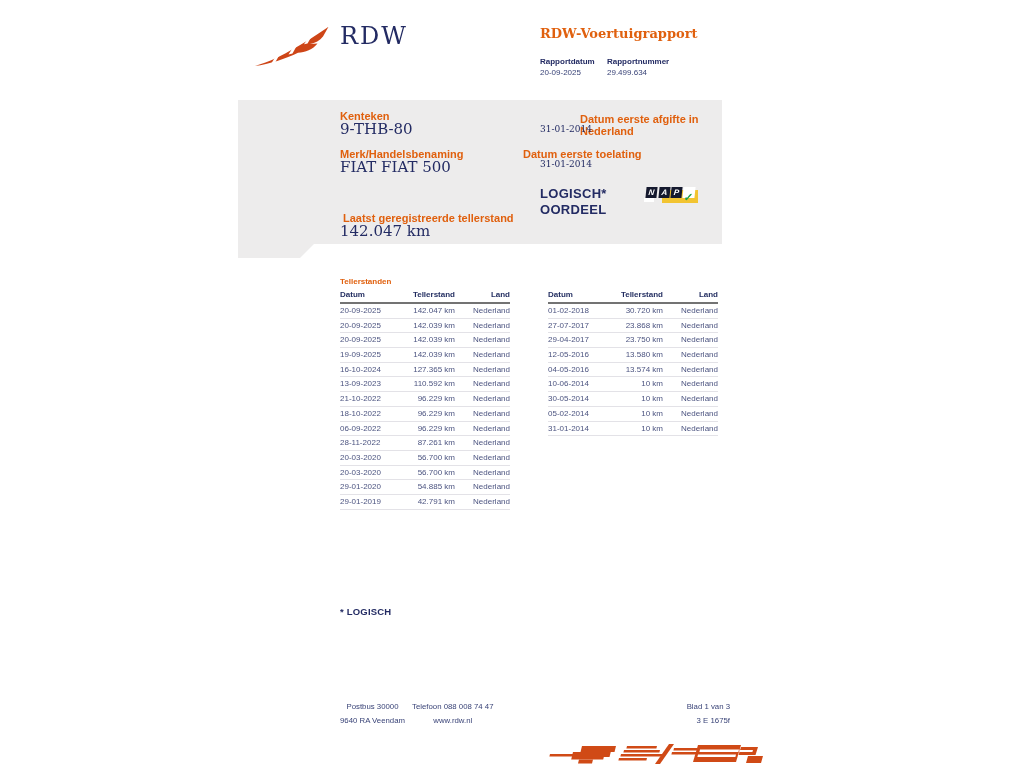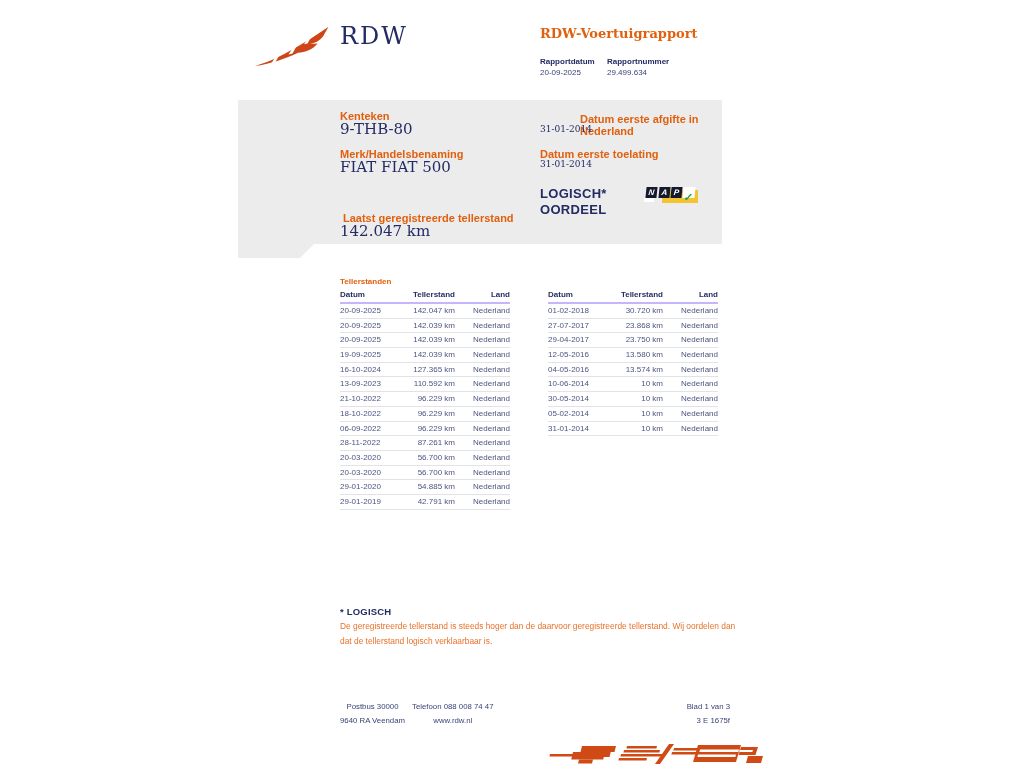--- a/index.html
+++ b/index.html
@@ -37,21 +37,21 @@
   .nap-n{left:0;} .nap-a{left:12.5px;} .nap-p{left:25px;}
   .nap-checkbox{position:absolute;left:37px;top:1px;width:12px;height:11px;background:#ffffff;
                 transform:skewX(-6deg);text-align:center;}
   .nap-check{color:#1FA04A;font-size:11px;font-weight:bold;line-height:11px;}
   .nap-sliver{position:absolute;left:-2px;top:12px;width:10px;height:4px;background:#ffffff;}
 
   
   .tbl-title{position:absolute;left:340px;top:277px;font-size:8px;font-weight:bold;color:#E0600E;}
   .tbl{position:absolute;top:290px;width:170px;font-size:8px;}
   .tbl-left{left:340px;} .tbl-right{left:548px;}
-  .thead{display:flex;border-bottom:2px solid #c4b5fd;padding-bottom:2px;height:10px;}
+  .thead{display:flex;border-bottom:2px solid #737373;padding-bottom:2px;height:10px;}
   .thead span{font-weight:bold;color:#1F2A5E;line-height:10px;}
   .c0{width:55px;text-align:left;} .c1{width:60px;text-align:right;} .c2{width:55px;text-align:right;}
   .trow{display:flex;height:13.7px;line-height:13.7px;border-bottom:1px solid #E3E2E7;color:#4C5480;}
 
   
   .note-title{position:absolute;left:340px;top:606px;font-size:9.5px;font-weight:bold;
               color:#232B63;letter-spacing:.2px;}
   .note-text{position:absolute;left:340px;top:619px;width:398px;font-size:8.4px;
              line-height:15px;color:#E8722B;}
 
@@ -87,21 +87,21 @@
   <div class="panel">
     <div class="f-label" style="left:102px;top:10px;">Kenteken</div>
     <div class="f-value big" style="left:102px;top:20px;">9-THB-80</div>
     <div class="f-label" style="left:102px;top:48px;">Merk/Handelsbenaming</div>
     <div class="f-value big" style="left:102px;top:58px;">FIAT FIAT 500</div>
     <div class="f-label" style="left:105px;top:112px;">Laatst geregistreerde tellerstand</div>
     <div class="f-value big" style="left:102px;top:122px;">142.047 km</div>
 
     <div class="f-label" style="left:302px;top:13px;padding-left:40px;">Datum eerste afgifte in Nederland</div>
     <div class="f-value small" style="left:302px;top:24px;">31-01-2014</div>
-    <div class="f-label" style="left:302px;top:48px;">Datum eerste toelating</div>
+    <div class="f-label" style="left:285px;top:48px;">Datum eerste toelating</div>
     <div class="f-value small" style="left:302px;top:59px;">31-01-2014</div>
 
     <div class="oordeel">
       <div>LOGISCH*</div>
       <div>OORDEEL</div>
     </div>
 
     <div class="nap">
       <div class="nap-yellow"></div>
       <div class="nap-sliver"></div>
@@ -247,21 +247,20 @@
         </div>
         <div class="trow">
           <span class="c0">31-01-2014</span>
           <span class="c1">10 km</span>
           <span class="c2">Nederland</span>
         </div>
       </div>
   </div>
 
   <div class="note-title">* LOGISCH</div>
-  <div class="note-text">De geregistreerde tellerstand is steeds hoger dan de daarvoor geregistreerde tellerstand. Wij oordelen dan dat de tellerstand logisch verklaarbaar is.</div>
 
   <div class="foot foot-a">
     <div>Postbus 30000</div>
     <div>9640 RA Veendam</div>
   </div>
   <div class="foot foot-b">
     <div>Telefoon 088 008 74 47</div>
     <div>www.rdw.nl</div>
   </div>
   <div class="foot foot-c">

